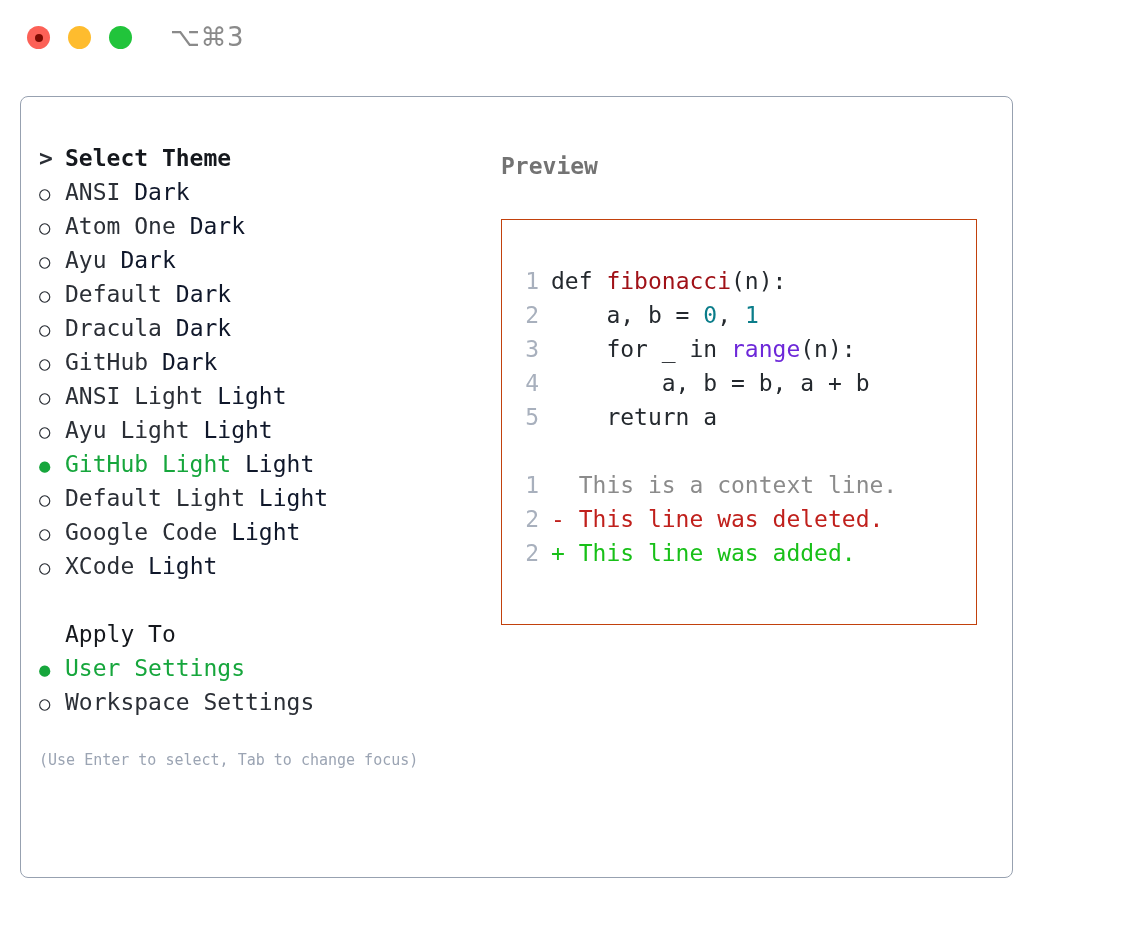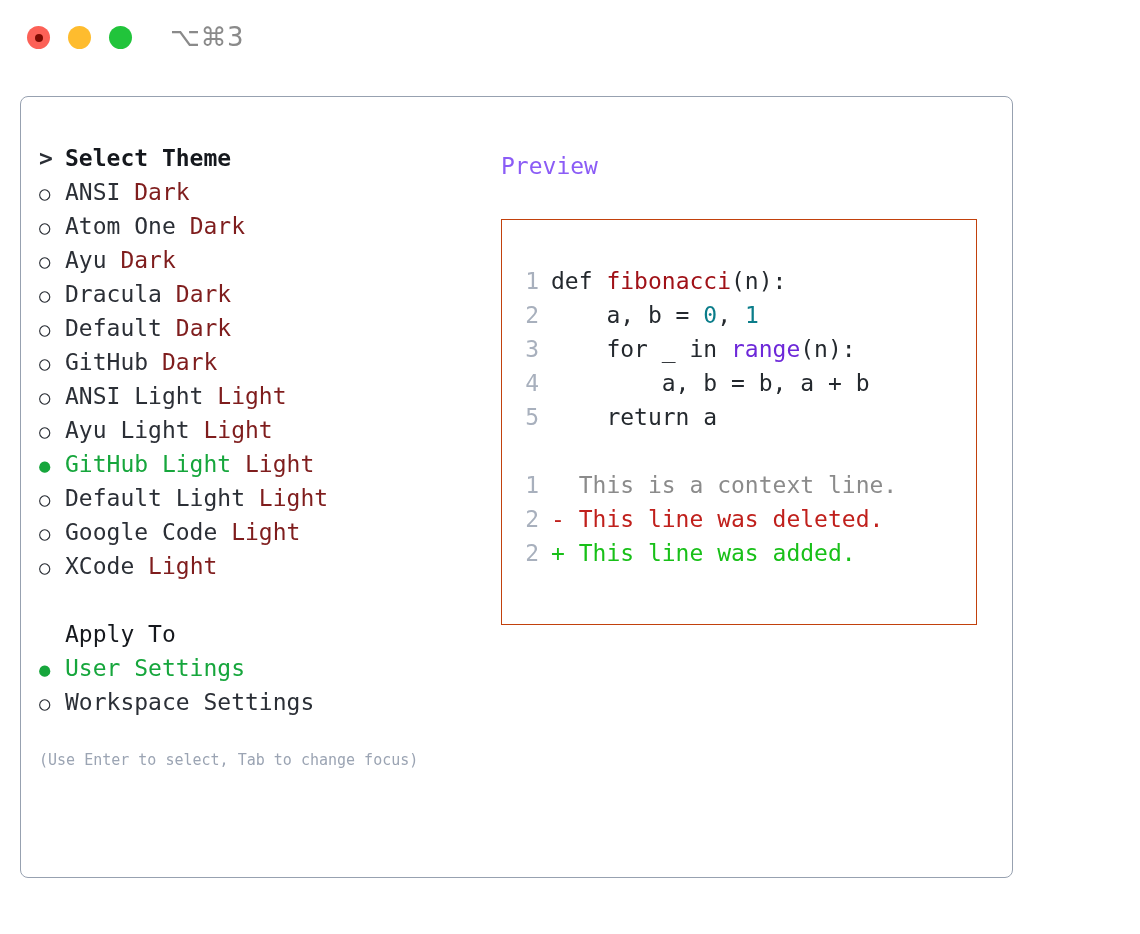--- a/index.html
+++ b/index.html
@@ -103,21 +103,21 @@
   }
   .row .marker.caret {
     font-size: 23px;
     font-weight: bold;
   }
   .header-row {
     font-weight: bold;
     color: #15181d;
   }
   .row .name { color: #2b2f36; }
-  .row .cat  { color: #7f1d1d; }
+  .row .cat  { color: #0f172a; }
   .row.selected .marker { color: #16a63c; }
   .row.selected .name   { color: #16a63c; }
 
   .apply-head {
     height: 34px;
     line-height: 34px;
     font-size: 23px;
     color: #15181d;
     padding-left: 26px;
   }
@@ -133,22 +133,22 @@
 
   
   .right-col {
     position: absolute;
     left: 480px;
     top: 52px;
     width: 490px;
   }
   .preview-title {
     font-size: 23px;
-    font-weight: normal;
-    color: #8b5cf6;
+    font-weight: bold;
+    color: #737373;
     line-height: 34px;
   }
   .preview-box {
     margin-top: 36px;
     width: 476px;
     height: 406px;
     border: 1px solid #c2410c;
     box-sizing: border-box;
     background: #ffffff;
     position: relative;
@@ -201,22 +201,22 @@
     <div class="left-col">
 
       <div class="row header-row">
         <span class="marker caret">&gt;</span><span>Select Theme</span>
       </div>
 
       <div id="theme-items">
           <div class="row"><span class="marker">○</span><span class="name">ANSI</span><span class="cat"> Dark</span></div>
           <div class="row"><span class="marker">○</span><span class="name">Atom One</span><span class="cat"> Dark</span></div>
           <div class="row"><span class="marker">○</span><span class="name">Ayu</span><span class="cat"> Dark</span></div>
+          <div class="row"><span class="marker">○</span><span class="name">Default</span><span class="cat"> Dark</span></div>
           <div class="row"><span class="marker">○</span><span class="name">Dracula</span><span class="cat"> Dark</span></div>
-          <div class="row"><span class="marker">○</span><span class="name">Default</span><span class="cat"> Dark</span></div>
           <div class="row"><span class="marker">○</span><span class="name">GitHub</span><span class="cat"> Dark</span></div>
           <div class="row"><span class="marker">○</span><span class="name">ANSI Light</span><span class="cat"> Light</span></div>
           <div class="row"><span class="marker">○</span><span class="name">Ayu Light</span><span class="cat"> Light</span></div>
           <div class="row selected"><span class="marker">●</span><span class="name">GitHub Light</span><span class="cat"> Light</span></div>
           <div class="row"><span class="marker">○</span><span class="name">Default Light</span><span class="cat"> Light</span></div>
           <div class="row"><span class="marker">○</span><span class="name">Google Code</span><span class="cat"> Light</span></div>
           <div class="row"><span class="marker">○</span><span class="name">XCode</span><span class="cat"> Light</span></div>
         </div>
 
       <div class="gap-lg"></div>

